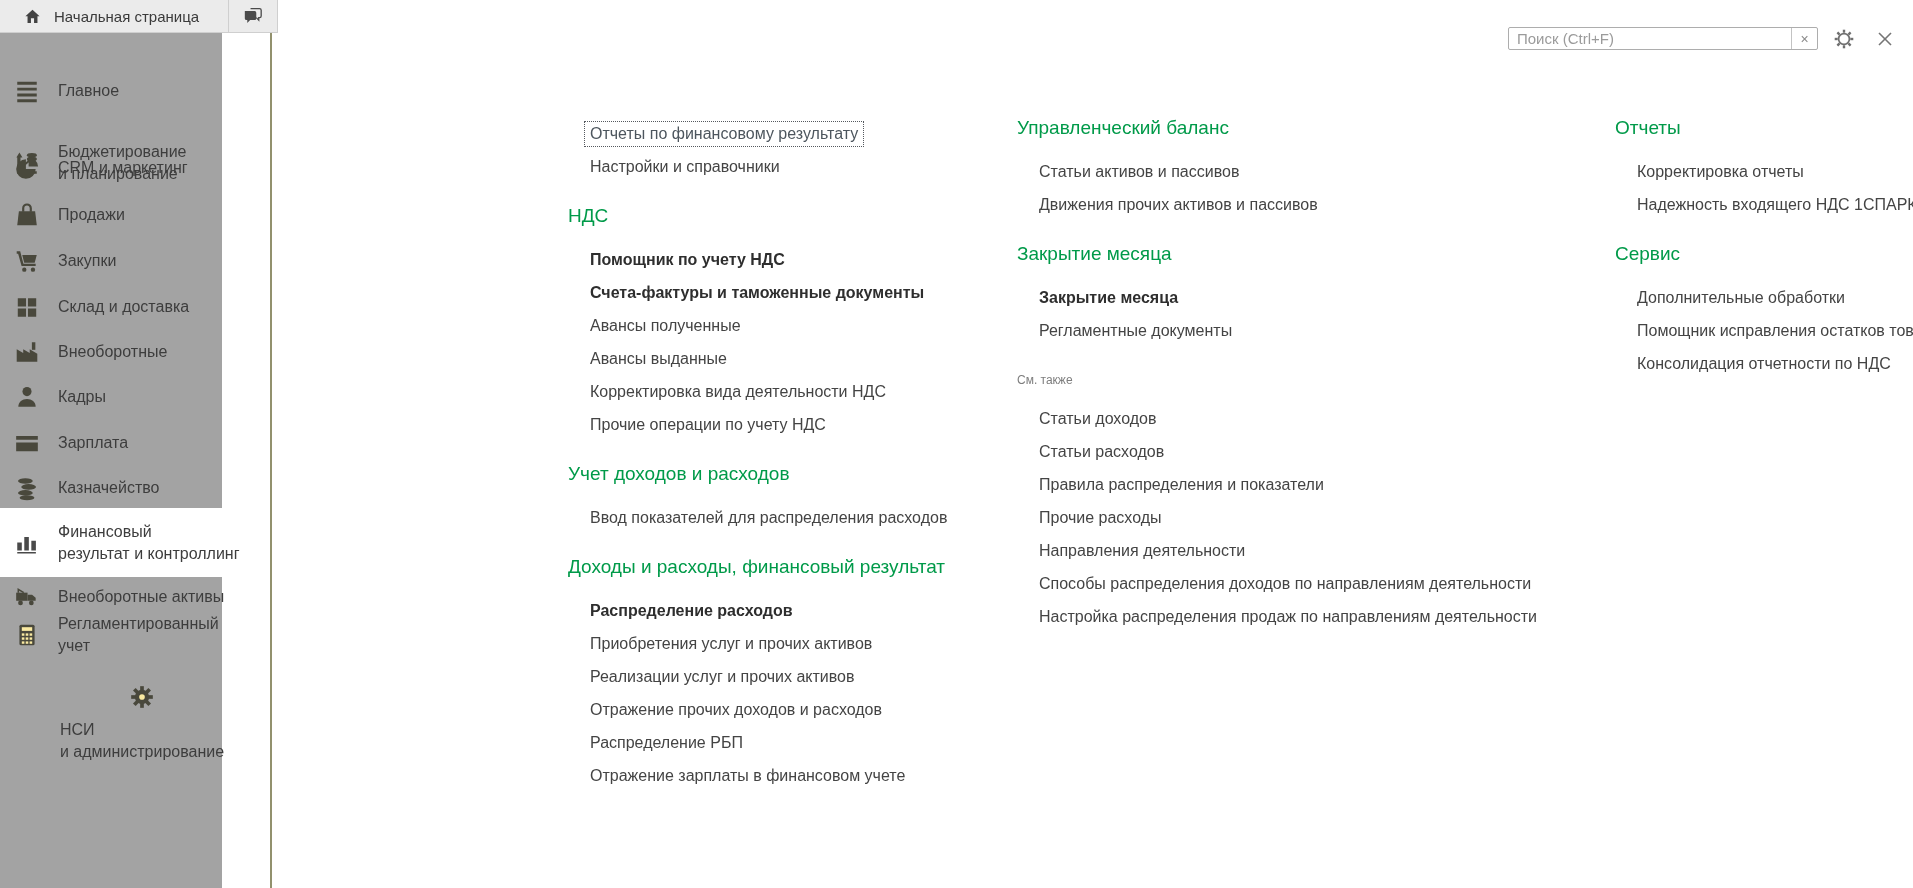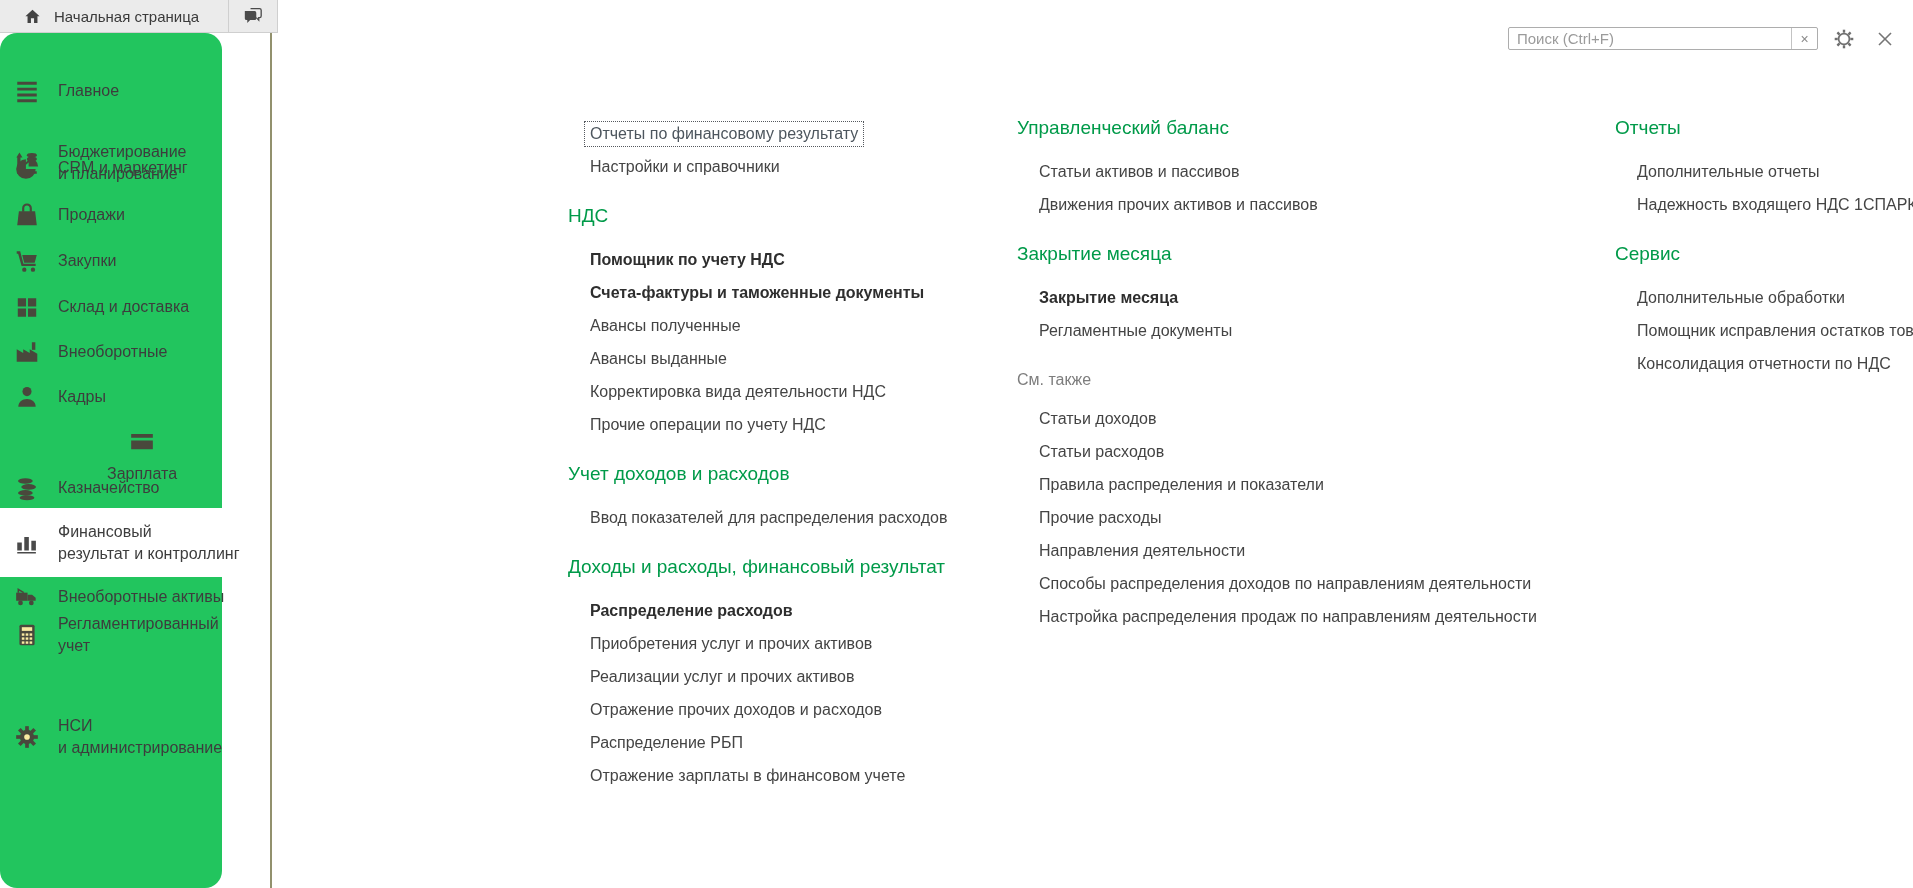--- a/index.html
+++ b/index.html
@@ -8,35 +8,35 @@
 
   
   .tabbar{position:absolute;left:0;top:0;width:278px;height:33px;background:#ebebeb;
     border-bottom:1px solid #cfcfcf;border-right:1px solid #cfcfcf;display:flex;}
   .home-tab{width:228px;display:flex;align-items:center;padding-left:24px;cursor:pointer;}
   .home-tab .tab-label{margin-left:13px;font-size:15px;color:#3a3a3a;white-space:nowrap;}
   .tab-sep{width:1px;background:#cfcfcf;height:100%;}
   .chat-btn{flex:1;display:flex;align-items:center;justify-content:center;cursor:pointer;}
 
   
-  .sidebar{position:absolute;left:0;top:33px;width:222px;height:855px;background:#22c55e;z-index:0;border-radius:17px;}
+  .sidebar{position:absolute;left:0;top:33px;width:222px;height:855px;background:#a3a3a3;z-index:0;}
   .side-border{position:absolute;left:270px;top:33px;width:2px;height:855px;background:#92916d;z-index:1;}
   .side-item{position:absolute;left:0;width:270px;display:flex;align-items:center;cursor:pointer;}
   .side-item.active{background:#ffffff;width:272px;height:69px;z-index:2;}
   .si-icon{flex:0 0 44px;padding-left:14px;display:flex;align-items:center;}
   .si-label{margin-left:14px;font-size:16px;color:#3d3d3d;line-height:22px;white-space:nowrap;}
 
   
   .content{position:absolute;left:272px;top:33px;right:0;bottom:0;background:#ffffff;}
   .menu-col{position:absolute;}
   .menu-col > :first-child{margin-top:0;}
   .sec-h{height:33px;display:flex;align-items:center;margin:16px 0 11px 0;
     font-size:19px;color:#009a49;white-space:nowrap;}
   .see-also{height:33px;display:flex;align-items:center;margin:16px 0 6px 0;
-    font-size:16px;color:#7d7d7d;white-space:nowrap;}
+    font-size:12px;color:#7d7d7d;white-space:nowrap;}
   .mi{height:33px;display:flex;align-items:center;padding-left:22px;white-space:nowrap;}
   .link{font-size:16px;color:#444444;cursor:pointer;}
   .link.bold{font-weight:700;color:#2e2e2e;}
   .link.focused{border:1px dotted #55595e;padding:3px 5px;margin-left:-6px;color:#4d565e;}
 
   
   .search-box{position:absolute;left:1508px;top:27px;width:310px;height:23px;background:#fff;
     border:1px solid #adadad;border-radius:2px;display:flex;align-items:stretch;z-index:3;gap:8px;}
   .search-input{flex:1;border:none;outline:none;padding:0 8px;font-size:15px;
     font-family:"Liberation Sans",sans-serif;color:#3a3a3a;background:transparent;}
@@ -158,21 +158,21 @@
       <span class="si-icon">
         <svg width="26" height="26" viewBox="0 0 24 24">
           <circle cx="12" cy="7" r="4.2" fill="#49483c"></circle>
           <path fill="#49483c" d="M4 21c0-4.5 3.6-7.2 8-7.2s8 2.7 8 7.2z"></path>
         </svg>
       </span>
       <span class="si-label">
         <div>Кадры</div>
       </span>
     </div>
-    <div class="side-item" style="top: 386px; flex-direction: column;">
+    <div class="side-item" style="top: 397px;">
       <span class="si-icon">
         <svg width="26" height="26" viewBox="0 0 24 24">
           <path fill="#49483c" d="M2 5.5h20v3.6H2zM2 11.5h20v8H2z"></path>
         </svg>
       </span>
       <span class="si-label">
         <div>Зарплата</div>
       </span>
     </div>
     <div class="side-item" style="top: 442px;">
@@ -229,21 +229,21 @@
             <rect x="10.8" y="17.9" width="2.4" height="2.2"></rect>
             <rect x="14.4" y="17.9" width="2.4" height="2.2"></rect>
           </g>
         </svg>
       </span>
       <span class="si-label">
         <div>Регламентированный</div>
         <div>учет</div>
       </span>
     </div>
-    <div class="side-item" style="top: 682px;">
+    <div class="side-item" style="top: 642px; flex-direction: column;">
       <span class="si-icon">
         <svg width="26" height="26" viewBox="0 0 24 24">
           <g stroke="#49483c" stroke-width="3.4">
             <line x1="12" y1="2" x2="12" y2="22"></line>
             <line x1="2" y1="12" x2="22" y2="12"></line>
             <line x1="4.9" y1="4.9" x2="19.1" y2="19.1"></line>
             <line x1="19.1" y1="4.9" x2="4.9" y2="19.1"></line>
           </g>
           <circle cx="12" cy="12" r="6.6" fill="#49483c"></circle>
           <circle cx="12" cy="12" r="2.6" fill="#faeaa2"></circle>
@@ -343,21 +343,21 @@
         <div class="mi">
           <span class="link">Способы распределения доходов по направлениям деятельности</span>
         </div>
         <div class="mi">
           <span class="link">Настройка распределения продаж по направлениям деятельности</span>
         </div>
       </div>
       <div class="menu-col" style="left: 1343px; top: 111px;">
         <div class="sec-h">Отчеты</div>
         <div class="mi">
-          <span class="link">Дополнительные отчеты</span>
+          <span class="link">Корректировка отчеты</span>
         </div>
         <div class="mi">
           <span class="link">Надежность входящего НДС 1СПАРК Риски</span>
         </div>
         <div class="sec-h">Сервис</div>
         <div class="mi">
           <span class="link">Дополнительные обработки</span>
         </div>
         <div class="mi">
           <span class="link">Помощник исправления остатков товаров организаций</span>

